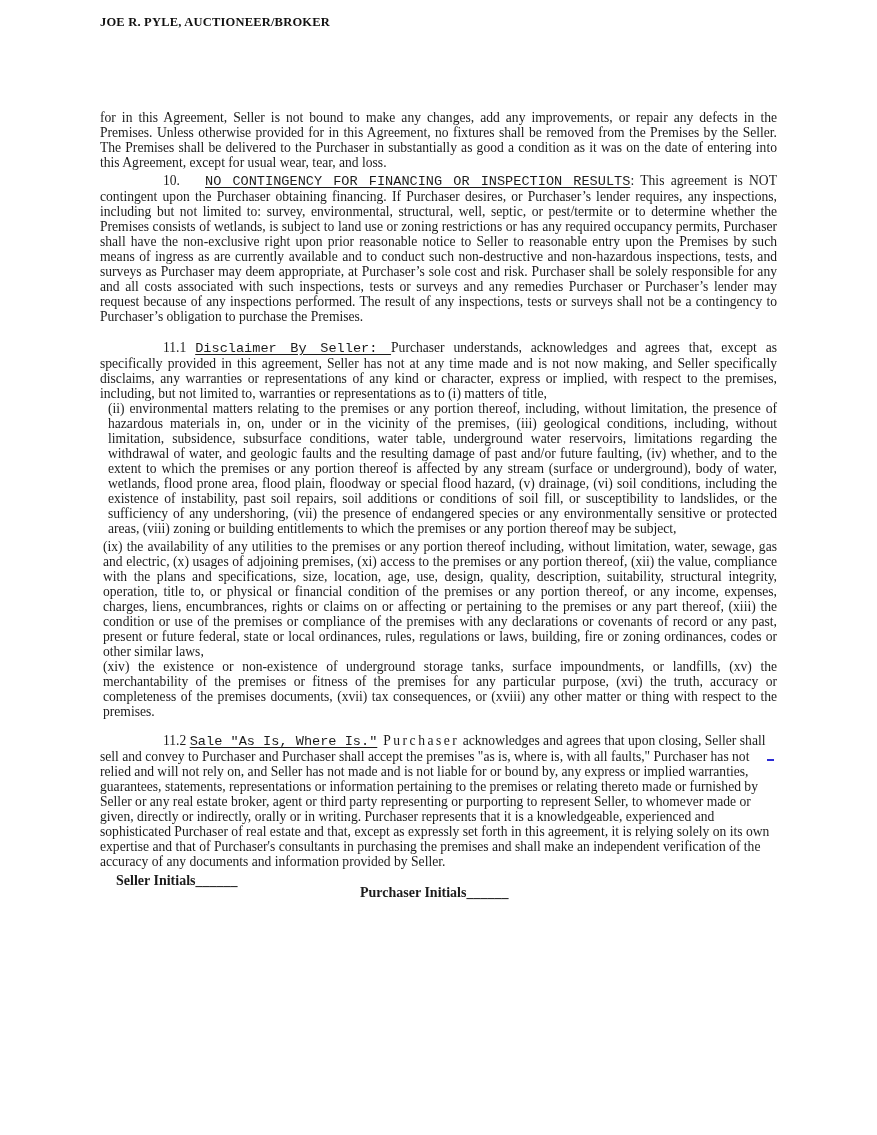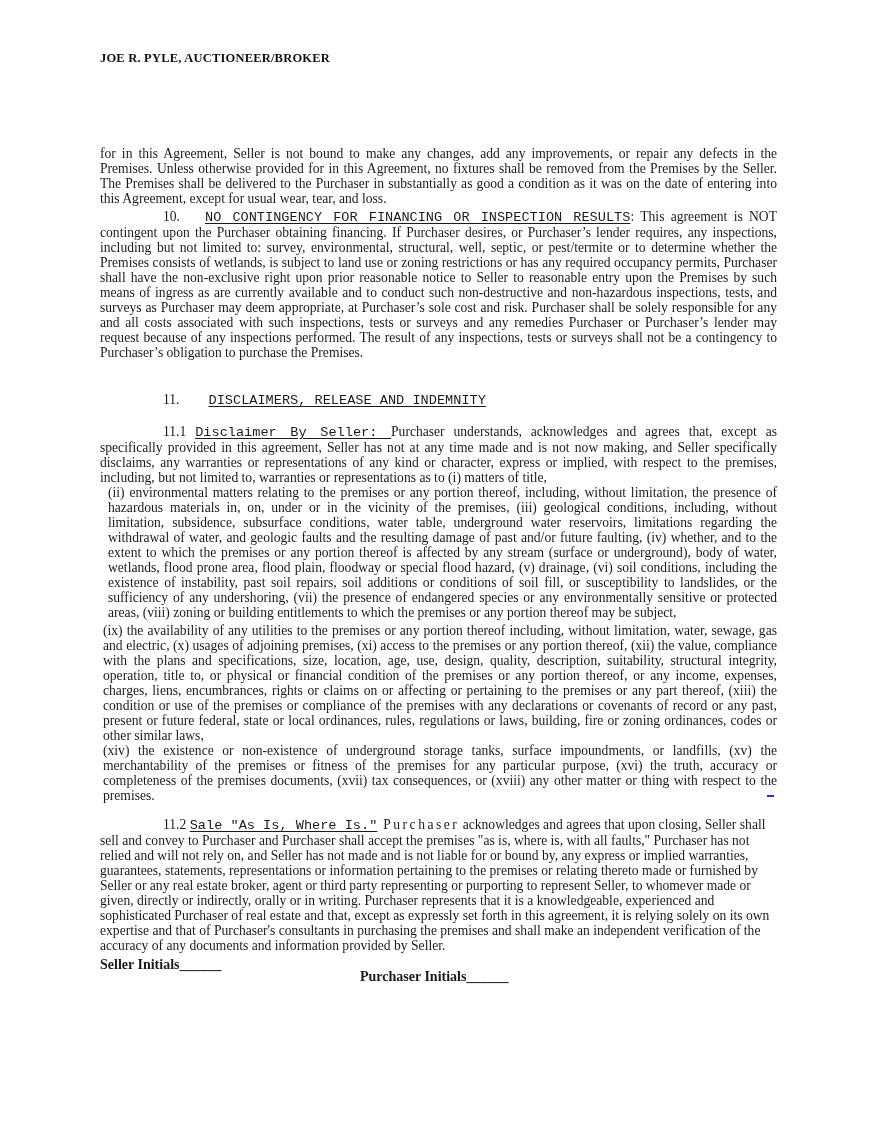--- a/index.html
+++ b/index.html
@@ -3,21 +3,20 @@
 <meta charset="utf-8">
 <style>
   html,body{margin:0;padding:0;background:#ffffff;}
   #page{
     position:relative;
     width:877px;height:1017px;
     background:#ffffff;
     font-family:"Liberation Serif","DejaVu Serif",serif;
     color:#1b1b1b;
     overflow:hidden;
-    margin-top:36px;
   }
   #doc-header{
     position:absolute;left:100px;top:15px;
     font-size:12.5px;font-weight:bold;letter-spacing:.2px;color:#111;
   }
   #content{
     position:absolute;left:100px;top:110px;width:677px;
     font-size:13.6px;line-height:15px;
   }
   .p{margin:0;text-align:justify;}
@@ -29,37 +28,36 @@
   .tab-sm{display:inline-block;width:29px;}
   .u{text-decoration:underline;text-underline-offset:2px;font-family:Liberation Mono, monospace;}
   .spaced{letter-spacing:2.5px;}
   #p-sec10{margin-top:3px;}
   #p-sec11{margin-top:32px;}
   #p-111a{margin-top:16px;}
   #p-111c{margin-top:3px;}
   #p-112{margin-top:14px;}
   #footer-row{position:relative;margin-top:4px;height:20px;font-weight:bold;font-size:14px;}
   #purchaser-initials{position:absolute;left:260px;top:12px;}
-  #seller-initials{position:absolute;left:0;top:0;}
+  #seller-initials{position:absolute;left:16px;top:0;}
   #blue-dash{position:absolute;left:767px;top:759px;width:7px;height:2px;}
 </style>
 </head>
 <body>
 
 <div id="page">
 
   <div id="doc-header">JOE R. PYLE, AUCTIONEER/BROKER</div>
 
   <div id="content">
 
     <p class="p" id="p-intro">for in this Agreement, Seller is not bound to make any changes, add any improvements, or repair any defects in the Premises. Unless otherwise provided for in this Agreement, no fixtures shall be removed from the Premises by the Seller.  The Premises shall be delivered to the Purchaser in substantially as good a condition as it was on the date of entering into this Agreement, except for usual wear, tear, and loss.</p>
 
     <p class="p indent" id="p-sec10"><span>10.</span><span class="tab"></span><span class="u">NO CONTINGENCY FOR FINANCING OR INSPECTION RESULTS</span><span>: This agreement is NOT contingent upon the Purchaser obtaining financing. If Purchaser desires, or Purchaser’s lender requires, any inspections, including but not limited to: survey, environmental, structural, well, septic, or pest/termite or to determine whether the Premises consists of wetlands, is subject to land use or zoning restrictions or has any required occupancy permits, Purchaser shall have the non-exclusive right upon prior reasonable notice to Seller to reasonable entry upon the Premises by such means of ingress as are currently available and to conduct such non-destructive and non-hazardous inspections, tests, and surveys as Purchaser may deem appropriate, at Purchaser’s sole cost and risk. Purchaser shall be solely responsible for any and all costs associated with such inspections, tests or surveys and any remedies Purchaser or Purchaser’s lender may request because of any inspections performed. The result of any inspections, tests or surveys shall not be a contingency to Purchaser’s obligation to purchase the Premises.</span></p>
 
-    <p class="p indent left" id="p-sec11"><span>11.</span><span class="tab-sm"></span><span class="u">DISCLAIMERS, RELEASE AND INDEMNITY</span></p>
 
     <p class="p indent" id="p-111a"><span>11.1 </span><span class="u">Disclaimer By Seller: </span><span>Purchaser understands, acknowledges and agrees that, except as specifically provided in this agreement, Seller has not at any time made and is not now making, and Seller specifically disclaims, any warranties or representations of any kind or character, express or implied, with respect to the premises, including, but not limited to, warranties or representations as to (i) matters of title,</span></p>
 
     <p class="p ind-b" id="p-111b">(ii) environmental matters relating to the premises or any portion thereof, including, without limitation, the presence of hazardous materials in, on, under or in the vicinity of the premises, (iii) geological conditions, including, without limitation, subsidence, subsurface conditions, water table, underground water reservoirs, limitations regarding the withdrawal of water, and geologic faults and the resulting damage of past and/or future faulting, (iv) whether, and to the extent to which the premises or any portion thereof is affected by any stream (surface or underground), body of water, wetlands, flood prone area, flood plain, floodway or special flood hazard, (v) drainage, (vi) soil conditions, including the existence of instability, past soil repairs, soil additions or conditions of soil fill, or susceptibility to landslides, or the sufficiency of any undershoring, (vii) the presence of endangered species or any environmentally sensitive or protected areas, (viii) zoning or building entitlements to which the premises or any portion thereof may be subject,</p>
 
     <p class="p ind-c" id="p-111c">(ix) the availability of any utilities to the premises or any portion thereof including, without limitation, water, sewage, gas and electric, (x) usages of adjoining premises,  (xi) access to the premises or any portion thereof, (xii) the value, compliance with the plans and specifications, size, location, age, use, design, quality, description, suitability, structural integrity, operation, title to, or physical or financial condition of the premises or any portion thereof, or any income, expenses, charges, liens, encumbrances, rights or claims on or affecting or pertaining to the premises or any part thereof, (xiii) the condition or use of the premises or compliance of the premises with any declarations or covenants of record or any past, present or future federal, state or local ordinances, rules, regulations or laws, building, fire or zoning ordinances, codes or other similar laws,</p>
 
     <p class="p ind-c" id="p-111d">(xiv) the existence or non-existence of underground storage tanks, surface impoundments, or landfills, (xv) the merchantability of the premises or fitness of the premises for any particular purpose, (xvi) the truth, accuracy or completeness of the premises documents, (xvii) tax consequences, or (xviii) any other matter or thing with respect to the premises.</p>
 
     <p class="p left indent" id="p-112"><span>11.2 </span><span class="u">Sale "As Is, Where Is."</span><span class="spaced"> Purchaser</span><span> acknowledges and agrees that upon closing, Seller shall sell and convey to Purchaser and Purchaser shall accept the premises "as is, where is, with all faults," Purchaser has not relied and will not rely on, and Seller has not made and is not liable for or bound by, any express or implied warranties, guarantees, statements, representations or information pertaining to the premises or relating thereto made or furnished by Seller or any real estate broker, agent or third party representing or purporting to represent Seller, to whomever made or given, directly or indirectly, orally or in writing. Purchaser represents that it is a knowledgeable, experienced and sophisticated Purchaser of real estate and that, except as expressly set forth in this agreement, it is relying solely on its own expertise and that of Purchaser's consultants in purchasing the premises and shall make an independent verification of the accuracy of any documents and information provided by Seller.</span></p>

